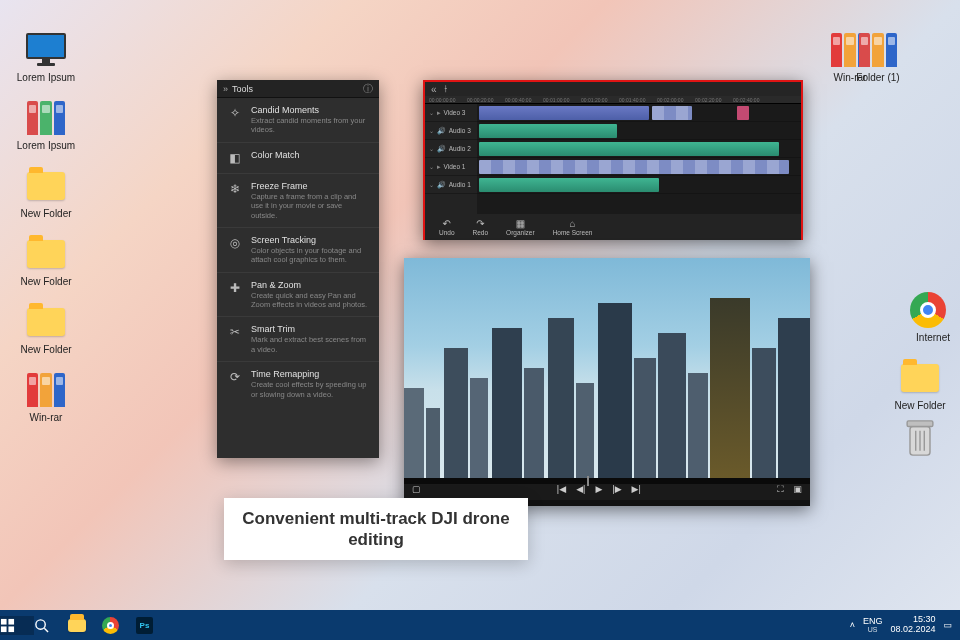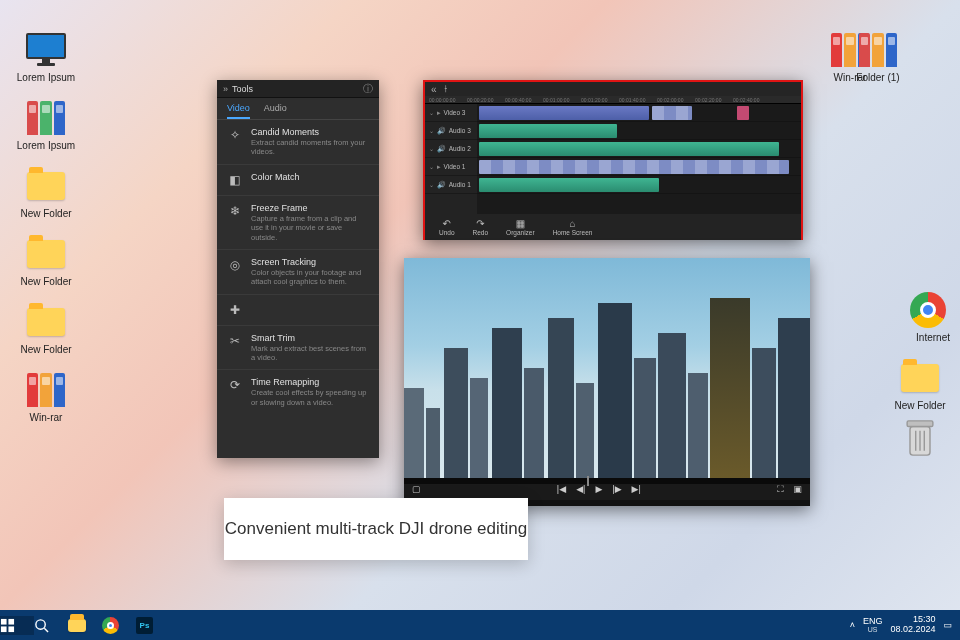--- a/index.html
+++ b/index.html
@@ -77,21 +77,21 @@
 .sky { position: absolute; inset: 0; background: linear-gradient(#7fb9d8 0%, #a3cfe4 40%, #c8e0ea 60%, #d9e8ee 100%); }
 .bldg { position: absolute; bottom: 0; background: #4a5a6a; }
 .preview-controls { height: 22px; background: #1a1a1a; display: flex; align-items: center; justify-content: center; gap: 10px; color: #ccc; font-size: 9px; }
 .preview-controls .pc { cursor: pointer; }
 .preview-controls .spacer { flex: 1; }
 
 .caption-box {
   position: absolute; left: 224px; top: 498px; width: 304px; height: 62px;
   background: #fff; box-shadow: 0 4px 16px rgba(0,0,0,.2);
   display: flex; align-items: center; justify-content: center; text-align: center;
-  font-size: 17px; font-weight: 400; color: #333; line-height: 1.25;
+  font-size: 17px; font-weight: 700; color: #333; line-height: 1.25;
 }
 
 .taskbar {
   position: absolute; left: 0; bottom: 0; width: 100%; height: 30px;
   background: #0a3a6e; display: flex; align-items: center; color: #fff;
 }
 .tb-btn { width: 34px; height: 19px; display: flex; align-items: center; justify-content: flex-start; cursor: pointer; }
 .tb-btn svg { width: 15px; height: 15px; }
 .tb-right { margin-left: auto; display: flex; align-items: center; gap: 8px; padding-right: 8px; font-size: 9px; }
 .tb-clock { text-align: right; line-height: 1.1; }
@@ -197,24 +197,20 @@
       <div class="lbl"></div>
     </div>
   </div>
 
 <div class="tools-panel">
   <div class="tools-header">
     <span class="chev">»</span>
     <span class="title">Tools</span>
     <span class="q">ⓘ</span>
   </div>
-  <div class="tools-tabs">
-    <div class="tab active">Video</div>
-    <div class="tab">Audio</div>
-  </div>
   <div id="tool-list">
       <div class="tool-item">
         <div class="ti-icon">✧</div>
         <div class="ti-text">
           <div class="ti-title">Candid Moments</div>
           <div class="ti-desc">Extract candid moments from your videos.</div>
         </div>
       </div>
       <div class="tool-item">
         <div class="ti-icon">◧</div>
@@ -231,20 +227,24 @@
       </div>
       <div class="tool-item">
         <div class="ti-icon">◎</div>
         <div class="ti-text">
           <div class="ti-title">Screen Tracking</div>
           <div class="ti-desc">Color objects in your footage and attach cool graphics to them.</div>
         </div>
       </div>
       <div class="tool-item">
         <div class="ti-icon">✚</div>
+        <div class="ti-text">
+          <div class="ti-title">Pan &amp; Zoom</div>
+          <div class="ti-desc">Create quick and easy Pan and Zoom effects in videos and photos.</div>
+        </div>
       </div>
       <div class="tool-item">
         <div class="ti-icon">✂</div>
         <div class="ti-text">
           <div class="ti-title">Smart Trim</div>
           <div class="ti-desc">Mark and extract best scenes from a video.</div>
         </div>
       </div>
       <div class="tool-item">
         <div class="ti-icon">⟳</div>

